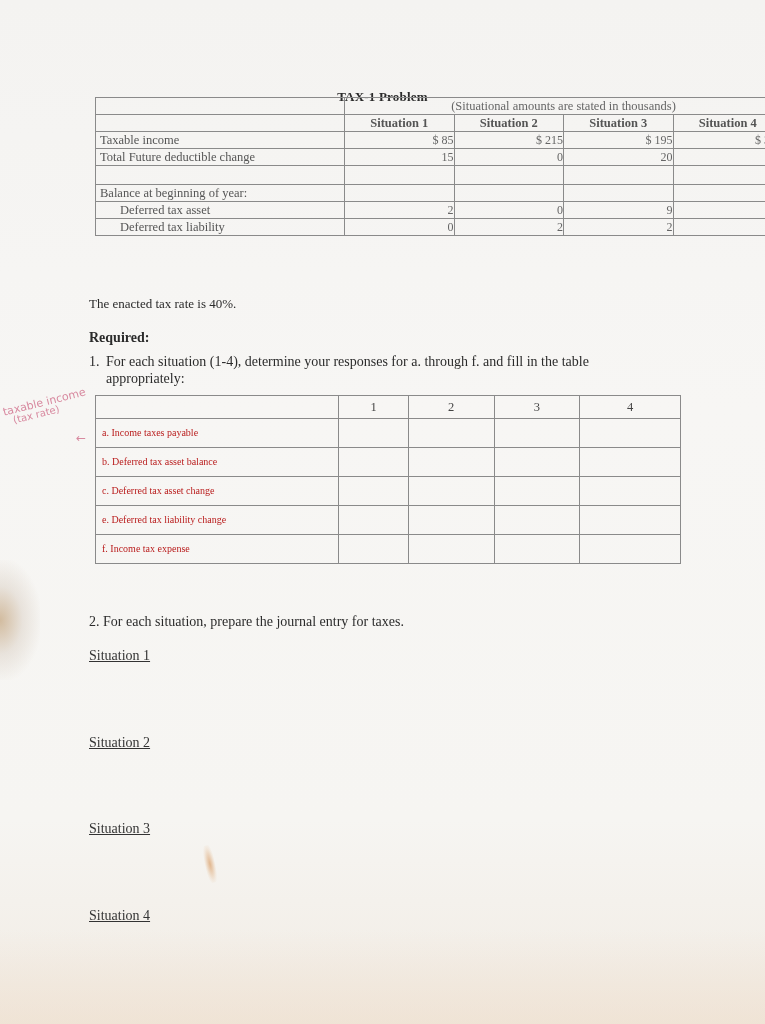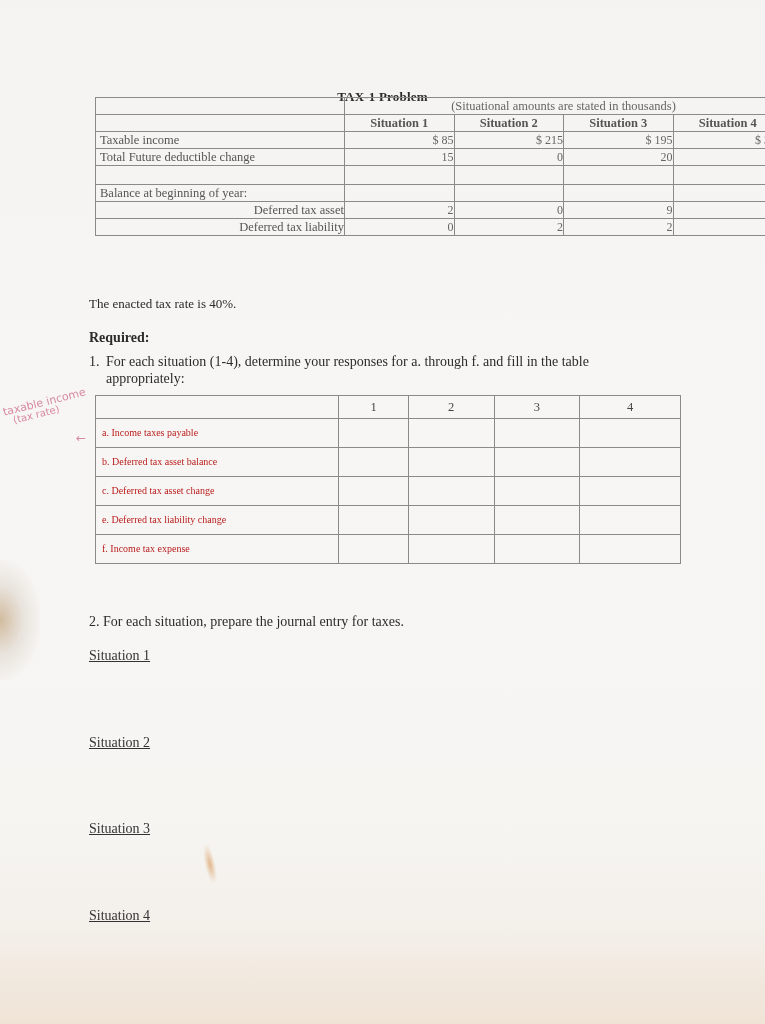--- a/index.html
+++ b/index.html
@@ -24,21 +24,21 @@
   }
   .title {
     position:absolute; left:0; width:765px; top:64px; text-align:center;
     font-size:13px; font-weight:bold; letter-spacing:0.2px;margin-top:25px;
   }
   table { border-collapse:collapse; position:absolute; }
   td { border:1px solid #8a8a8a; padding:0; font-size:12.5px; line-height:14px; }
   .t1 { left:95px; top:97px; width:688px; }
   .t1 td { height:16px; }
   .t1 .label { width:224px; padding-left:4px; color:#555; }
-  .t1 .label.indent { padding-left:24px;text-align:right; }
+  .t1 .label.indent { padding-left:24px; }
   .t1 .num { text-align:right; color:#666; font-size:12px; }
   .t1 .hdr { text-align:center; font-weight:bold; color:#555; font-size:12.5px; }
   .t1 .note { text-align:center; color:#666; font-style:normal; }
   .t1 .spacer td { height:18px; }
   .rate {
     position:absolute; left:89px; top:296px; font-size:13px; font-weight:normal;
   }
   .required {
     position:absolute; left:89px; top:330px; font-size:14px; font-weight:bold;
   }

